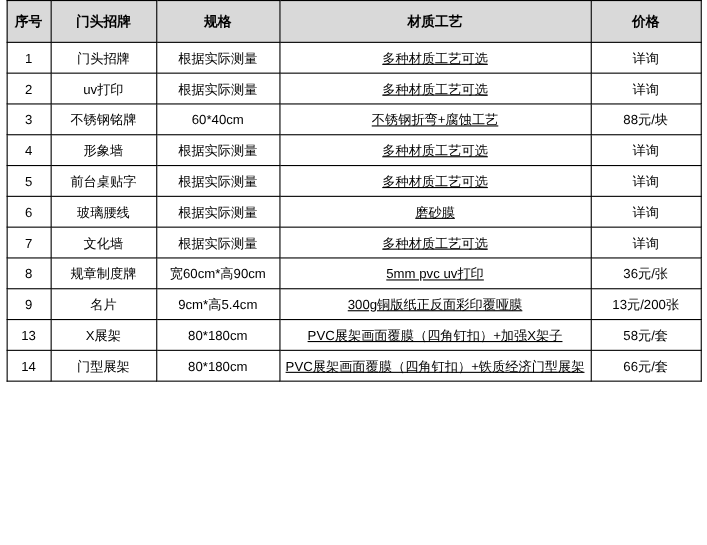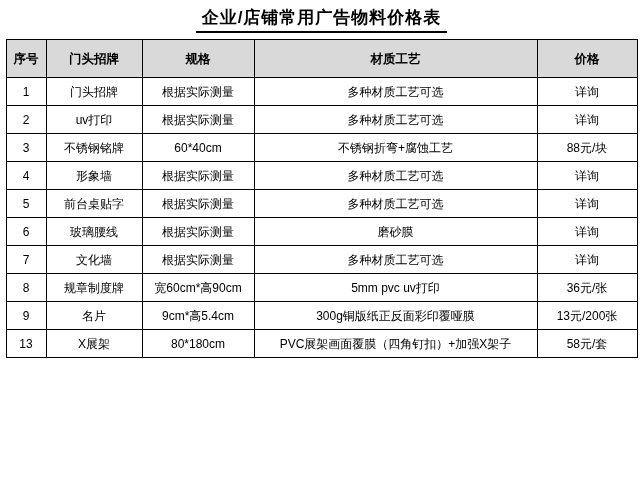--- a/index.html
+++ b/index.html
@@ -58,31 +58,28 @@
     font-size: 12.5px;
     height: 38px;
   }
   .col-idx   { width: 40px; }
   .col-name  { width: 96px; }
   .col-spec  { width: 112px; }
   .col-mat   { width: 283px; }
   .col-price { width: 100px; }
 
   td.cell-name { font-size: 12.5px; }
-  td.cell-mat  { font-size: 12px; }
+  td.cell-mat  { font-size: 12px; text-decoration: underline; }
   td.cell-idx  { font-size: 12.5px; }
 </style>
 </head>
 <body>
 
 <div class="page">
 
-  <div class="title-wrap">
-    <div class="title">企业/店铺常用广告物料价格表</div>
-  </div>
 
   <table class="price-table">
     <colgroup>
       <col class="col-idx">
       <col class="col-name">
       <col class="col-spec">
       <col class="col-mat">
       <col class="col-price">
     </colgroup>
     <thead>
@@ -158,16 +155,23 @@
           <td class="cell-mat">300g铜版纸正反面彩印覆哑膜</td>
           <td>13元/200张</td>
         </tr>
         <tr>
           <td class="cell-idx">13</td>
           <td class="cell-name">X展架</td>
           <td>80*180cm</td>
           <td class="cell-mat">PVC展架画面覆膜（四角钉扣）+加强X架子</td>
           <td>58元/套</td>
         </tr>
+        <tr>
+          <td class="cell-idx">14</td>
+          <td class="cell-name">门型展架</td>
+          <td>80*180cm</td>
+          <td class="cell-mat">PVC展架画面覆膜（四角钉扣）+铁质经济门型展架</td>
+          <td>66元/套</td>
+        </tr>
       </tbody>
   </table>
 
 </div>
 
 </body></html>

